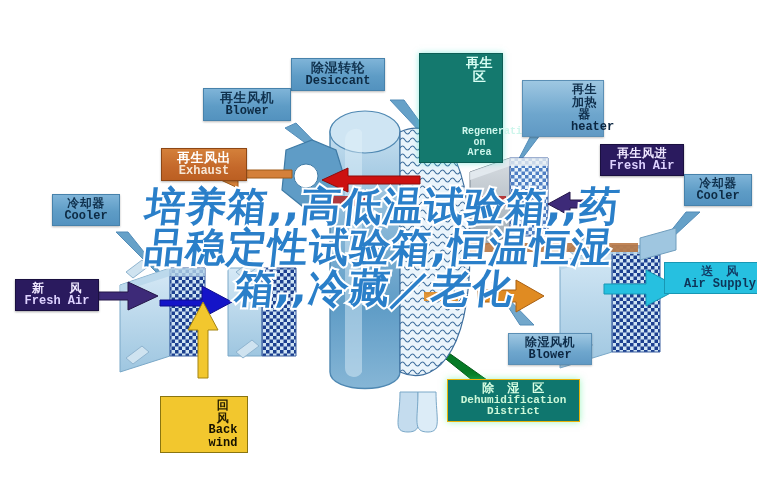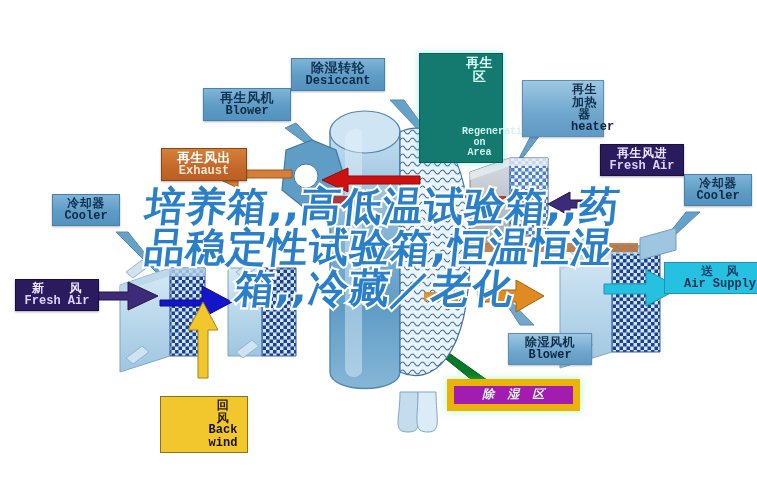--- a/index.html
+++ b/index.html
@@ -51,22 +51,22 @@
   .lbl.cyan{background:#26c0e0;border:1px solid #1897b4;}
   .lbl.cyan .cn{color:#123d66;}
   .lbl.cyan .en{color:#0e3458;}
 
   
   .lbl.yellow{background:#f2c72e;border:1px solid #8a7510;}
   .lbl.yellow .cn{color:#201a00;}
   .lbl.yellow .en{color:#151100;}
 
   
-  .lbl.green{background:#a21caf;border:7px solid #eab308;
-             box-shadow:0 0 7px rgba(70,240,140,.5);font-style:italic;}
+  .lbl.green{background:#0f766e;border:1px solid #eab308;
+             box-shadow:0 0 7px rgba(70,240,140,.5);}
   .lbl.green .cn{color:#d9ffe4;}
   .lbl.green .en{color:#cdf7d8;}
 
   
   #watermark{position:absolute;left:0;right:0;top:186px;text-align:center;
              font-family:"DejaVu Sans",sans-serif;font-weight:bold;
              font-size:40px;line-height:41px;letter-spacing:1px;
              color:#2a7fc9;
              -webkit-text-stroke:4px #ffffff;paint-order:stroke fill;
              text-shadow:0 2px 0 rgba(255,255,255,.9);
@@ -285,20 +285,22 @@
     <span class="en" style="font-size:12px;">Air Supply</span>
   </div>
 
   <div class="lbl pale" style="left:508px;top:333px;width:84px;">
     <span class="cn" style="font-size:12px;">除湿风机</span>
     <span class="en" style="font-size:12px;">Blower</span>
   </div>
 
   <div class="lbl green" style="left:447px;top:379px;width:133px;">
     <span class="cn" style="font-size:12px;">除　湿　区</span>
+    <span class="en" style="font-size:11px;white-space:pre-line;">Dehumidification
+District</span>
   </div>
 
   <div id="watermark">
     <span class="wline">培养箱,,高低温试验箱,,药</span>
     <span class="wline">品稳定性试验箱,恒温恒湿</span>
     <span class="wline">箱,,冷藏／老化</span>
   </div>
 
 </div>
 

